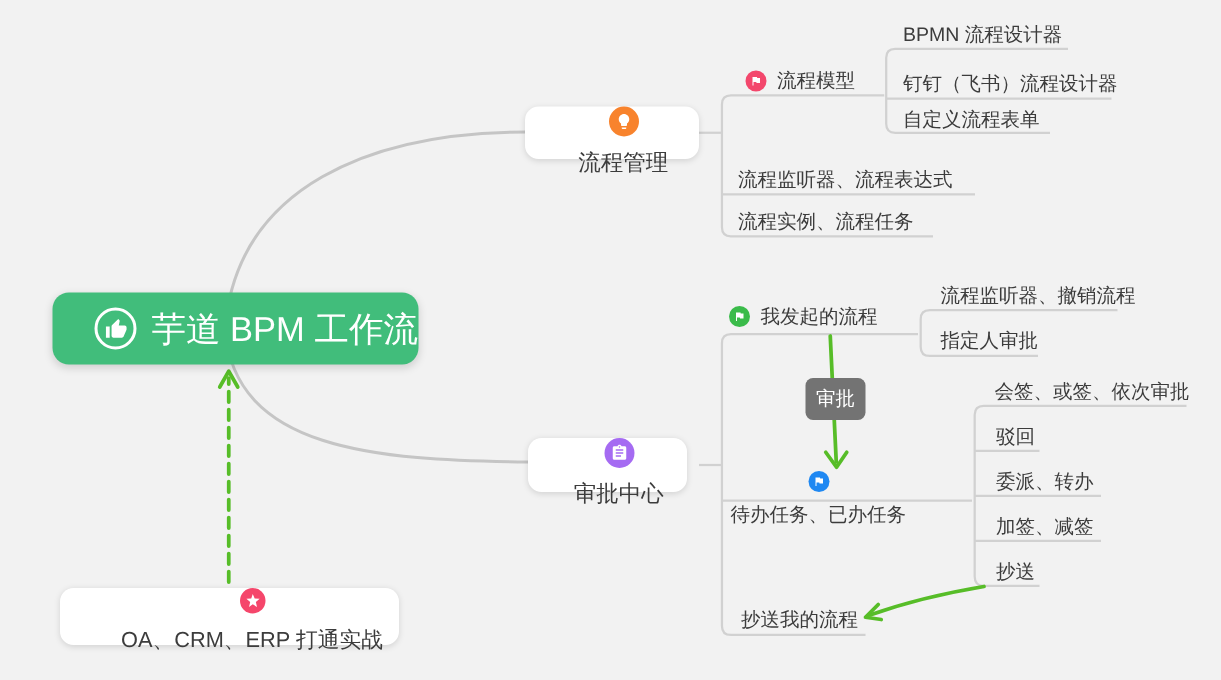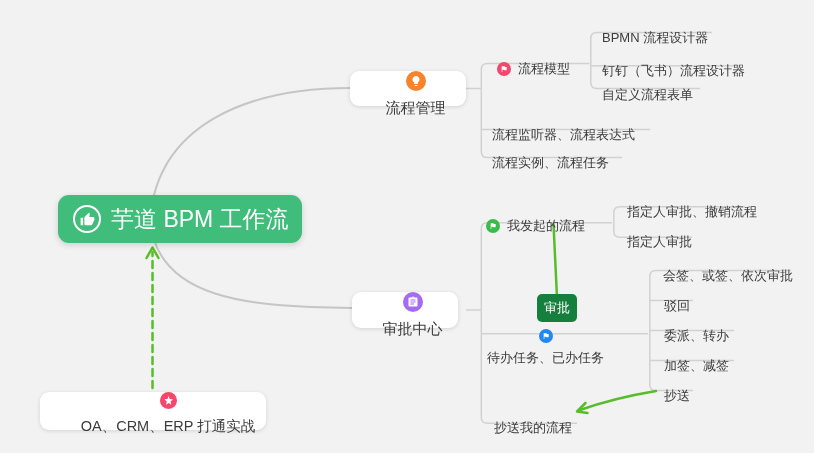--- a/index.html
+++ b/index.html
@@ -4,25 +4,25 @@
 <style>
   html,body{margin:0;padding:0;}
   body{width:814px;height:453px;position:relative;overflow:hidden;background:#f2f2f2;
        font-family:"Liberation Sans","DejaVu Sans",sans-serif;}
   #stage{position:absolute;inset:0;}
   svg.lines{position:absolute;left:0;top:0;z-index:1;}
   .node{position:absolute;z-index:2;display:flex;align-items:center;box-sizing:border-box;}
   .card{background:#fff;border-radius:9px;box-shadow:0 1px 4px rgba(0,0,0,.13);flex-direction:column;}
   .circ{border-radius:50%;display:flex;align-items:center;justify-content:center;flex:0 0 auto;}
   .lbl{position:absolute;z-index:2;display:flex;align-items:center;gap:7px;height:16px;
-       font-size:13px;line-height:16px;color:#3c3c3c;white-space:nowrap;margin-top:15px;}
+       font-size:13px;line-height:16px;color:#3c3c3c;white-space:nowrap;}
   .boxtxt{font-size:15px;color:#3c3c3c;white-space:nowrap;}
   #note-node .boxtxt{font-size:14.5px;}
   #root-node{left:35px;top:195px;width:244px;height:48px;border-radius:11px;
-             padding-left:15px;gap:10px;box-shadow:0 2px 6px rgba(0,0,0,.15);margin-left:23px;}
+             padding-left:28px;gap:10px;box-shadow:0 2px 6px rgba(0,0,0,.15);}
   #root-node .t{color:#fff;font-size:23px;white-space:nowrap;}
   #root-icon{width:28px;height:28px;border:2px solid #fff;box-sizing:border-box;}
   #approve-label{left:537px;top:252px;width:40px;height:28px;border-radius:5px;
                  justify-content:center;color:#fff;font-size:13px;}
 </style>
 </head>
 <body>
 
 <div id="stage">
 
@@ -87,21 +87,21 @@
 
   <div id="note-node" class="node card" style="left:40px;top:392px;width:226px;height:38px;padding-left:30px;gap:8px;">
     <span class="circ" style="width: 17px; height: 17px; background-color: rgb(245, 70, 107);">
       <svg width="11" height="11" viewBox="0 0 24 24" fill="#fff">
           <path d="M12 17.27L18.18 21l-1.64-7.03L22 9.24l-7.19-.61L12 2 9.81 8.63 2.81 9.24l5.46 4.73L6.59 21z"></path>
         </svg>
     </span>
     <span class="boxtxt">OA、CRM、ERP 打通实战</span>
   </div>
 
-  <div id="approve-label" class="node" style="background-color: #15803d; margin-top: 42px;">
+  <div id="approve-label" class="node" style="background-color: #737373;">
     <span>审批</span>
   </div>
 
   <div class="lbl" style="left:497px;top:45.5px;">
     <span class="circ" style="width: 14px; height: 14px; background-color: rgb(243, 71, 108);">
       <svg width="8" height="8" viewBox="0 0 24 24" fill="#fff">
           <path d="M14.4 6L14 4H5v17h2v-7h5.6l.4 2h7V6z"></path>
         </svg>
     </span>
     <span>流程模型</span>
@@ -132,21 +132,21 @@
   <div class="lbl" style="left:602px;top:72px;text-align:center;">
       <span>自定义流程表单</span>
     </div>
   <div class="lbl" style="left:492px;top:111.5px;">
       <span>流程监听器、流程表达式</span>
     </div>
   <div class="lbl" style="left:492px;top:139.5px;">
       <span>流程实例、流程任务</span>
     </div>
   <div class="lbl" style="left:627px;top:188.8px;">
-      <span>指定人审批、撤销流程</span>
+      <span>流程监听器、撤销流程</span>
     </div>
   <div class="lbl" style="left:627px;top:219.3px;">
       <span>指定人审批</span>
     </div>
   <div class="lbl" style="left:663px;top:252.5px;">
       <span>会签、或签、依次审批</span>
     </div>
   <div class="lbl" style="left:664px;top:282.5px;">
       <span>驳回</span>
     </div>

